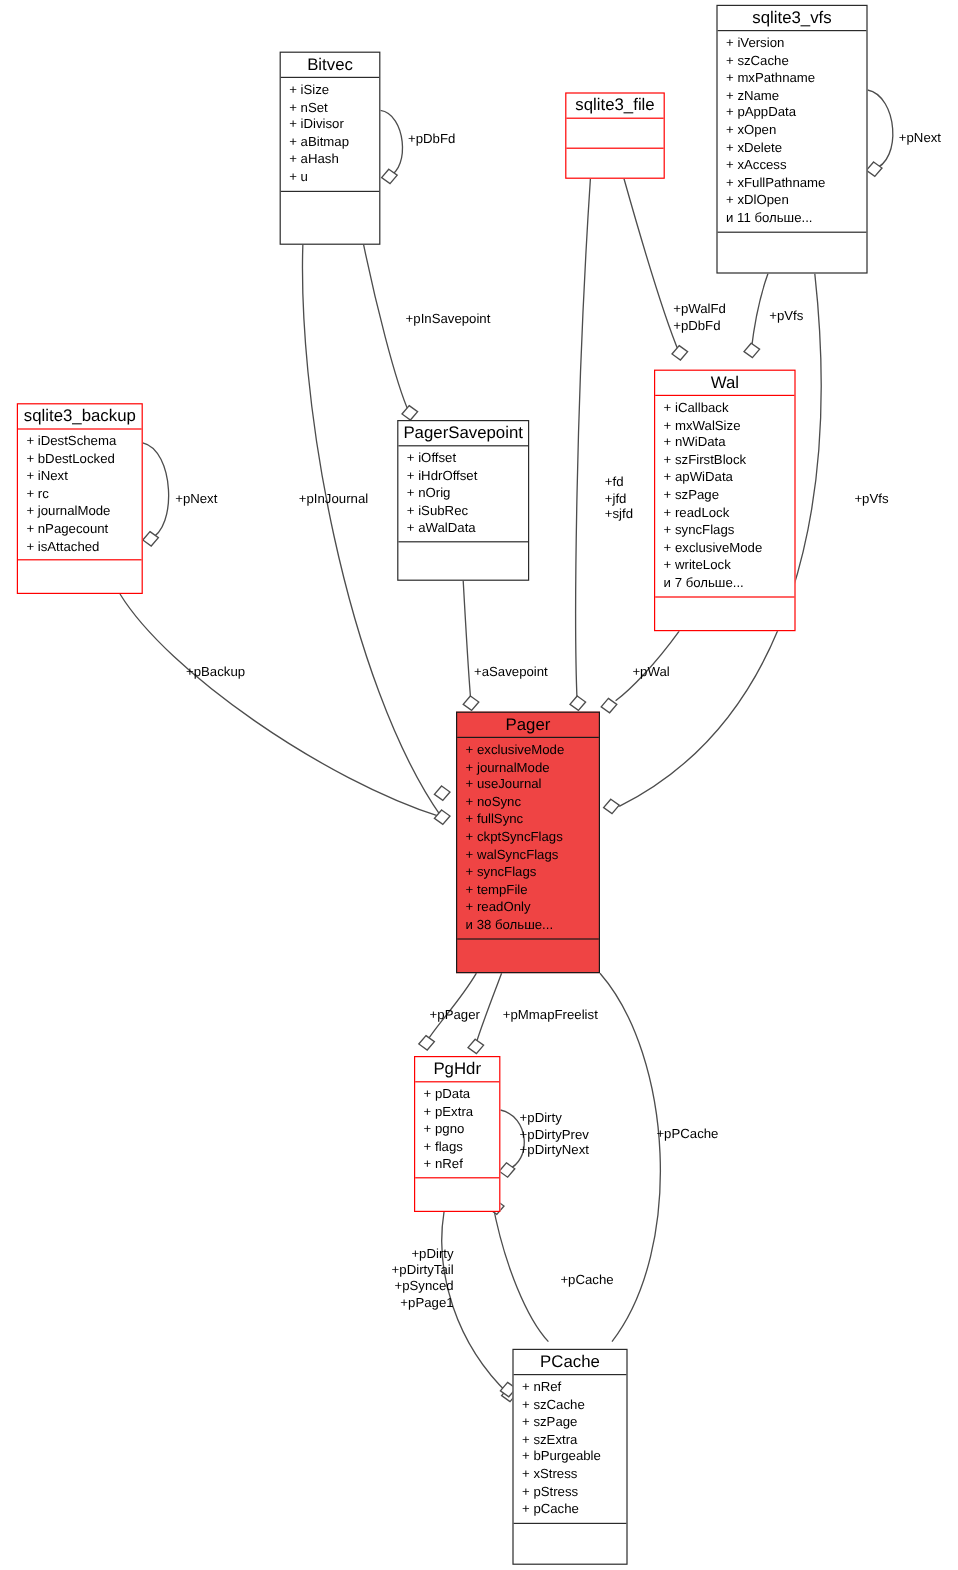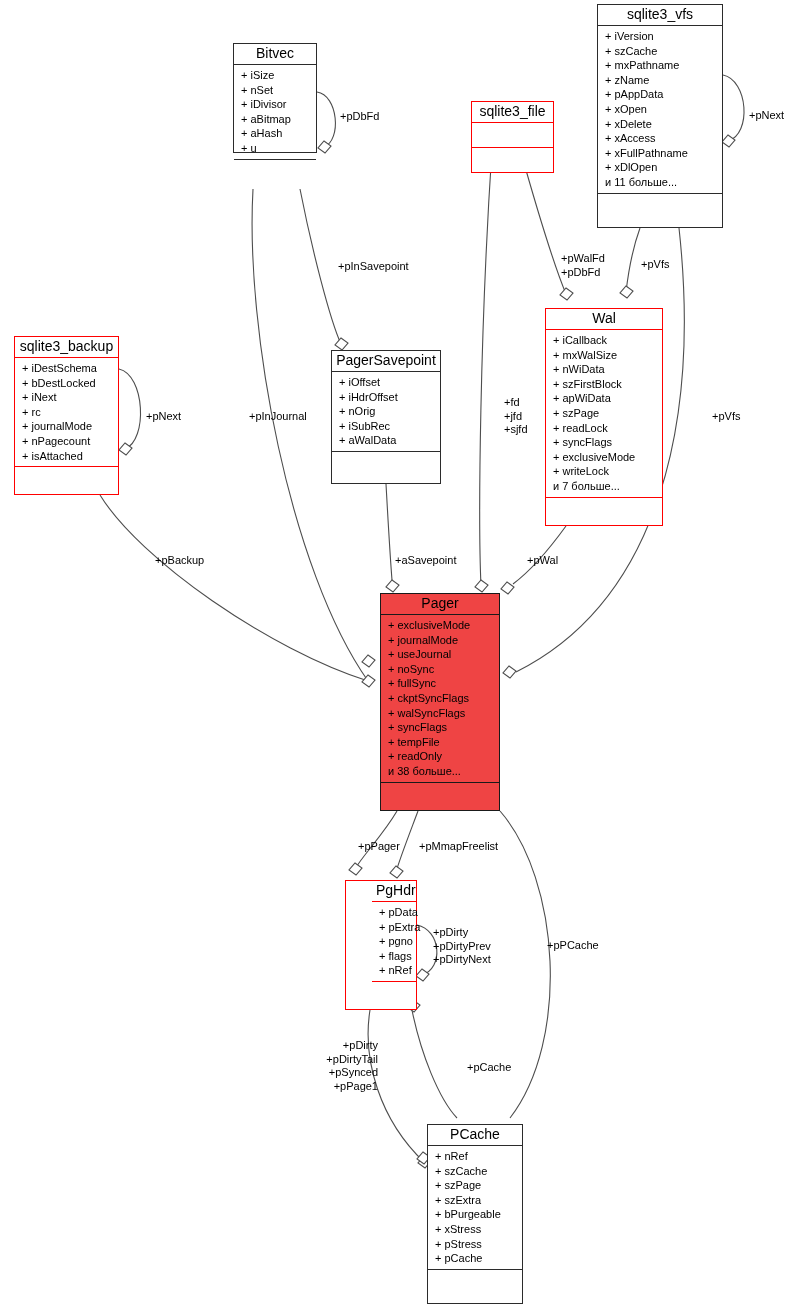--- a/index.html
+++ b/index.html
@@ -103,35 +103,35 @@
           <div class="attr">+ xOpen</div>
           <div class="attr">+ xDelete</div>
           <div class="attr">+ xAccess</div>
           <div class="attr">+ xFullPathname</div>
           <div class="attr">+ xDlOpen</div>
           <div class="attr">и 11 больше...</div>
         </div>
         <div class="sep plain"></div>
         <div class="ops" style="height: 36.4px;"></div>
       </div>
-      <div class="umlbox plain" style="left: 233px; top: 43px; width: 84px; height: 110px;">
+      <div class="umlbox plain" style="left: 233px; top: 43px; width: 84px; height: 161px;">
         <div class="cls-title">Bitvec</div>
         <div class="sep plain"></div>
         <div class="attrs">
           <div class="attr">+ iSize</div>
           <div class="attr">+ nSet</div>
           <div class="attr">+ iDivisor</div>
           <div class="attr">+ aBitmap</div>
           <div class="attr">+ aHash</div>
           <div class="attr">+ u</div>
         </div>
         <div class="sep plain"></div>
         <div class="ops" style="height: 31.4px;"></div>
       </div>
-      <div class="umlbox red" style="left: 471px; top: 77px; width: 83px; height: 72px; margin-top: 24px;">
+      <div class="umlbox red" style="left: 471px; top: 77px; width: 83px; height: 72px;">
         <div class="cls-title">sqlite3_file</div>
         <div class="sep red"></div>
         <div class="attrs" style="height: 24px;"></div>
         <div class="sep red"></div>
         <div class="ops" style="height: 27px;"></div>
       </div>
       <div class="umlbox red" style="left: 14px; top: 336px; width: 105px; height: 159px;">
         <div class="cls-title">sqlite3_backup</div>
         <div class="sep red"></div>
         <div class="attrs">
@@ -190,21 +190,21 @@
           <div class="attr">+ ckptSyncFlags</div>
           <div class="attr">+ walSyncFlags</div>
           <div class="attr">+ syncFlags</div>
           <div class="attr">+ tempFile</div>
           <div class="attr">+ readOnly</div>
           <div class="attr">и 38 больше...</div>
         </div>
         <div class="sep hilite"></div>
         <div class="ops" style="height: 30.4px;"></div>
       </div>
-      <div class="umlbox red" style="left: 345px; top: 880px; width: 72px; height: 130px; padding-left: 26px;">
+      <div class="umlbox red" style="left: 345px; top: 880px; width: 72px; height: 130px;">
         <div class="cls-title">PgHdr</div>
         <div class="sep red"></div>
         <div class="attrs">
           <div class="attr">+ pData</div>
           <div class="attr">+ pExtra</div>
           <div class="attr">+ pgno</div>
           <div class="attr">+ flags</div>
           <div class="attr">+ nRef</div>
         </div>
         <div class="sep red"></div>

